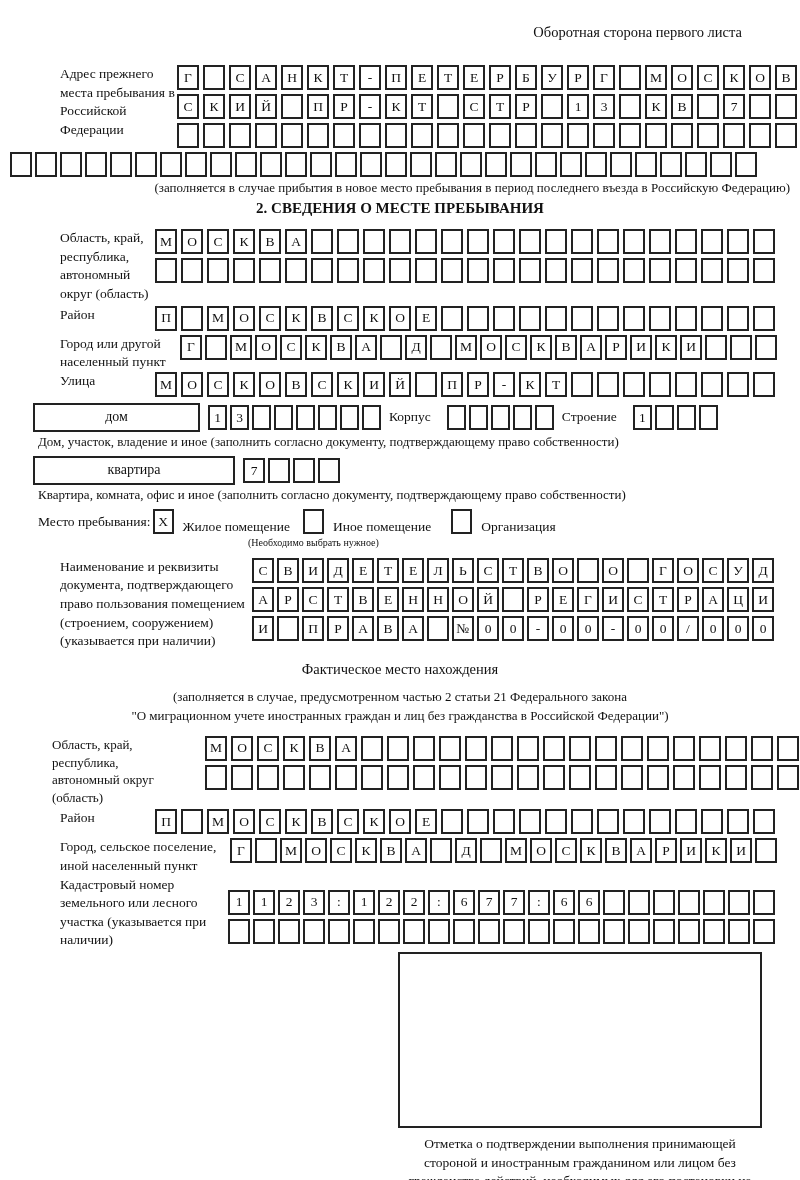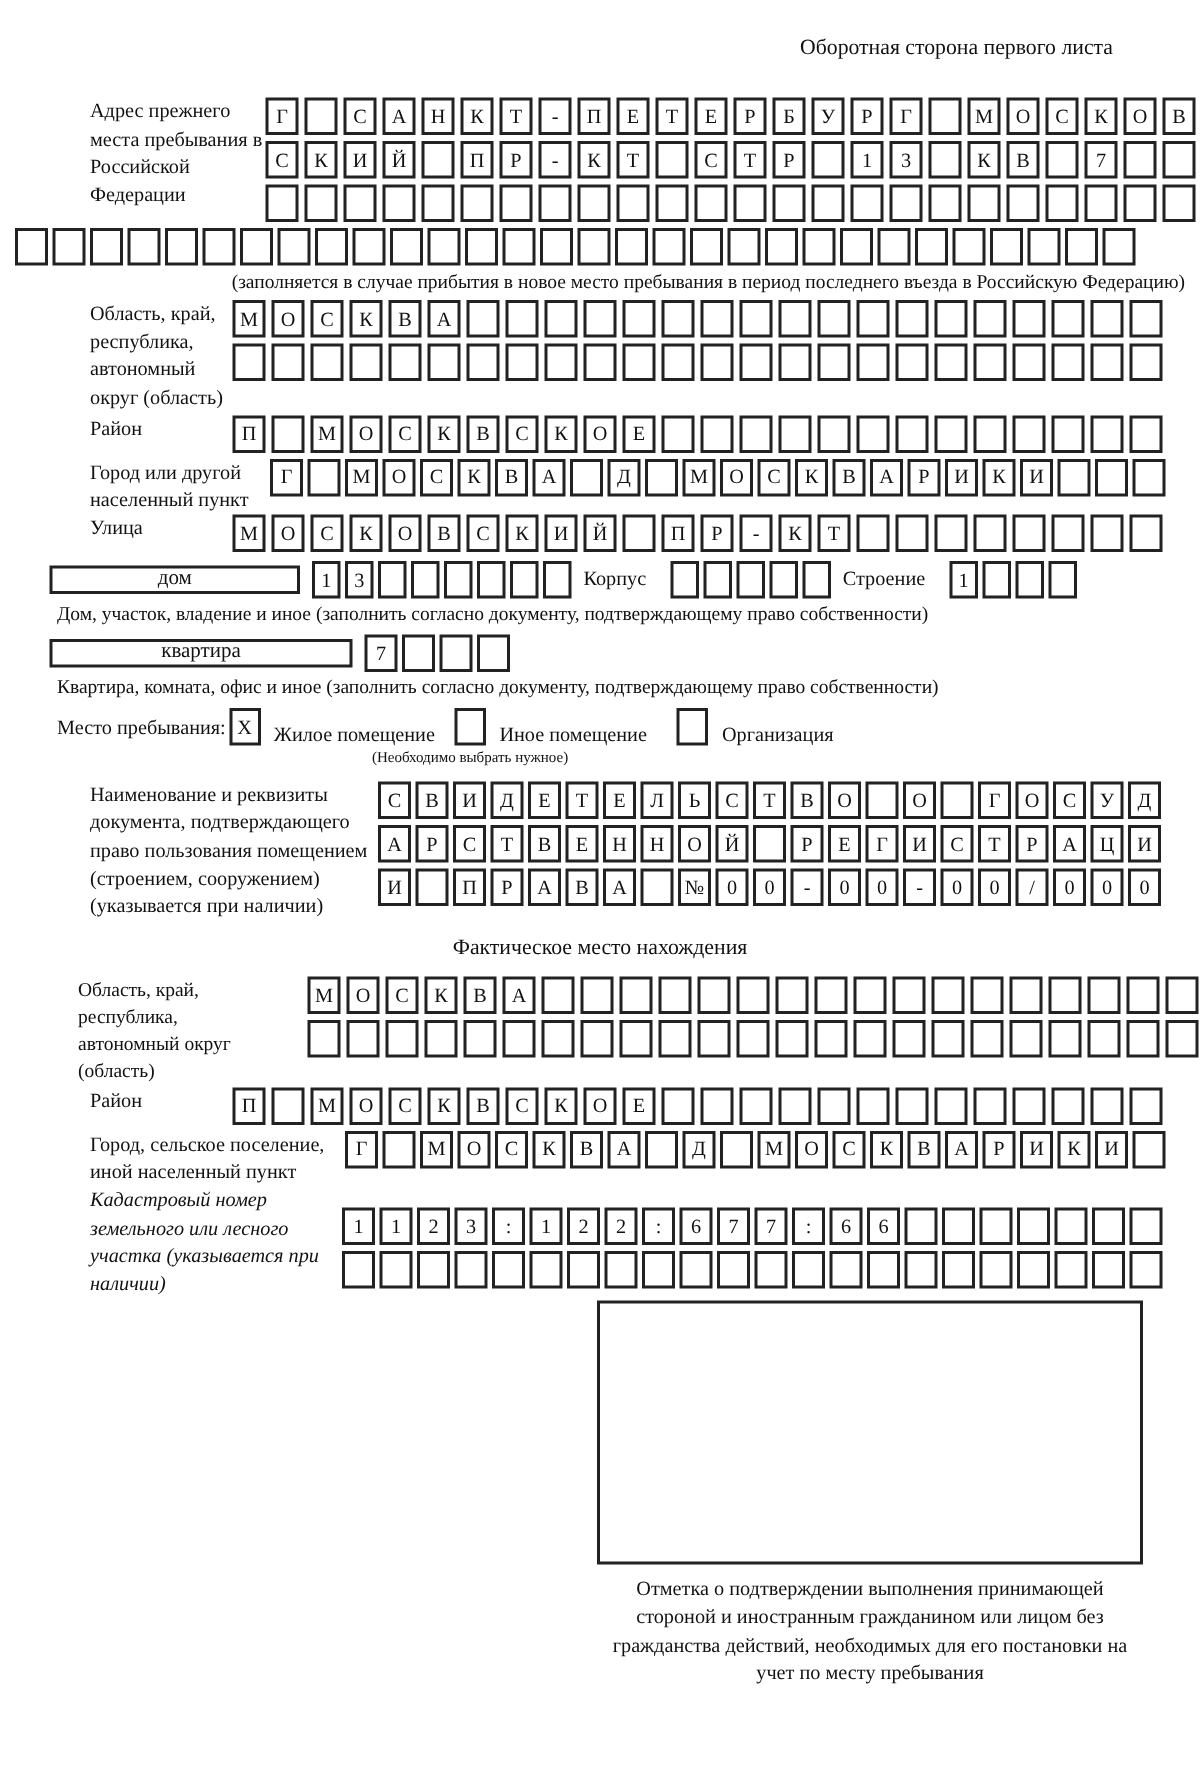--- a/index.html
+++ b/index.html
@@ -15,21 +15,21 @@
   .field-row { display:flex; align-items:flex-start; }
   .field-label {
     flex:none; padding-left:50px; font-size:13.5px; line-height:1.38;
   }
   .lw145 { width:145px; }
   .lw167 { width:167px;font-family:Liberation Serif, serif; }
   .lw170 { width:170px; padding-left:50px; }
   .lw170f { width:170px; padding-left:42px; font-size:13px; }
   .lw220 { width:220px; }
   .lw242 { width:242px; }
-  .lw218 { width:218px;font-style:italic; }
+  .lw218 { width:218px; }
 
   .cells-col { display:flex; flex-direction:column; }
   .cells-row { display:flex; gap:4px; margin-bottom:4px; }
   .cells-row.tight { gap:3px; }
   .cell {
     flex:none; display:flex; align-items:center; justify-content:center;
     width:22px; height:25px; border:2px solid #222;
     font-size:13.5px; line-height:1; background:#fff;
   }
   .cell.xs { width:19px; }
@@ -39,21 +39,21 @@
   .note-center { text-align:right; font-size:13px; margin-bottom:4px; }
 
   .section-title { text-align:center; font-weight:bold; font-size:15px; margin:4px 0 12px 0; }
 
   .district-row { margin-top:2px; }
   .indent25 { margin-left:25px; }
 
   
   .house-row { display:flex; align-items:center; margin:2px 0 2px 23px; }
   .label-box {
-    flex:none; border:2px solid #222; height:19px; display:flex;
+    flex:none; border:2px solid #222; height:29px; display:flex;
     align-items:center; justify-content:center; font-size:14px; background:#fff;
   }
   .label-box.house { width:167px; }
   .label-box.flat { width:202px; }
   .inline-label { font-size:13.5px; margin:0 8px; }
   .inline-cells { display:flex; gap:3px; margin-left:8px; }
   .caption { font-size:13px; margin:2px 0 6px 28px; }
 
   .stay-row { display:flex; align-items:center; margin:6px 0 2px 28px; font-size:13.5px; }
   .checkbox {
@@ -193,20 +193,21 @@
       <span class="cell"></span>
       <span class="cell"></span>
       <span class="cell"></span>
       <span class="cell"></span>
       <span class="cell"></span>
       <span class="cell"></span>
       <span class="cell"></span>
     </div>
   <div class="note-center">(заполняется в случае прибытия в новое место пребывания в период последнего въезда в Российскую Федерацию)</div>
 
+  <div class="section-title">2. СВЕДЕНИЯ О МЕСТЕ ПРЕБЫВАНИЯ</div>
 
   <div class="field-row">
     <div class="field-label lw145">Область, край, республика, автономный округ (область)</div>
     <div class="cells-col">
       <div class="cells-row">
           <span class="cell">М</span>
           <span class="cell">О</span>
           <span class="cell">С</span>
           <span class="cell">К</span>
           <span class="cell">В</span>
@@ -470,20 +471,24 @@
           <span class="cell">0</span>
           <span class="cell">/</span>
           <span class="cell">0</span>
           <span class="cell">0</span>
           <span class="cell">0</span>
         </div>
     </div>
   </div>
 
   <div class="fact-title">Фактическое место нахождения</div>
+  <div class="fact-note-block">
+    <div class="fact-note">(заполняется в случае, предусмотренном частью 2 статьи 21 Федерального закона</div>
+    <div class="fact-note">"О миграционном учете иностранных граждан и лиц без гражданства в Российской Федерации")</div>
+  </div>
 
   <div class="field-row">
     <div class="field-label lw170f">Область, край, республика, автономный округ (область)</div>
     <div class="cells-col indent25">
       <div class="cells-row">
           <span class="cell">М</span>
           <span class="cell">О</span>
           <span class="cell">С</span>
           <span class="cell">К</span>
           <span class="cell">В</span>

